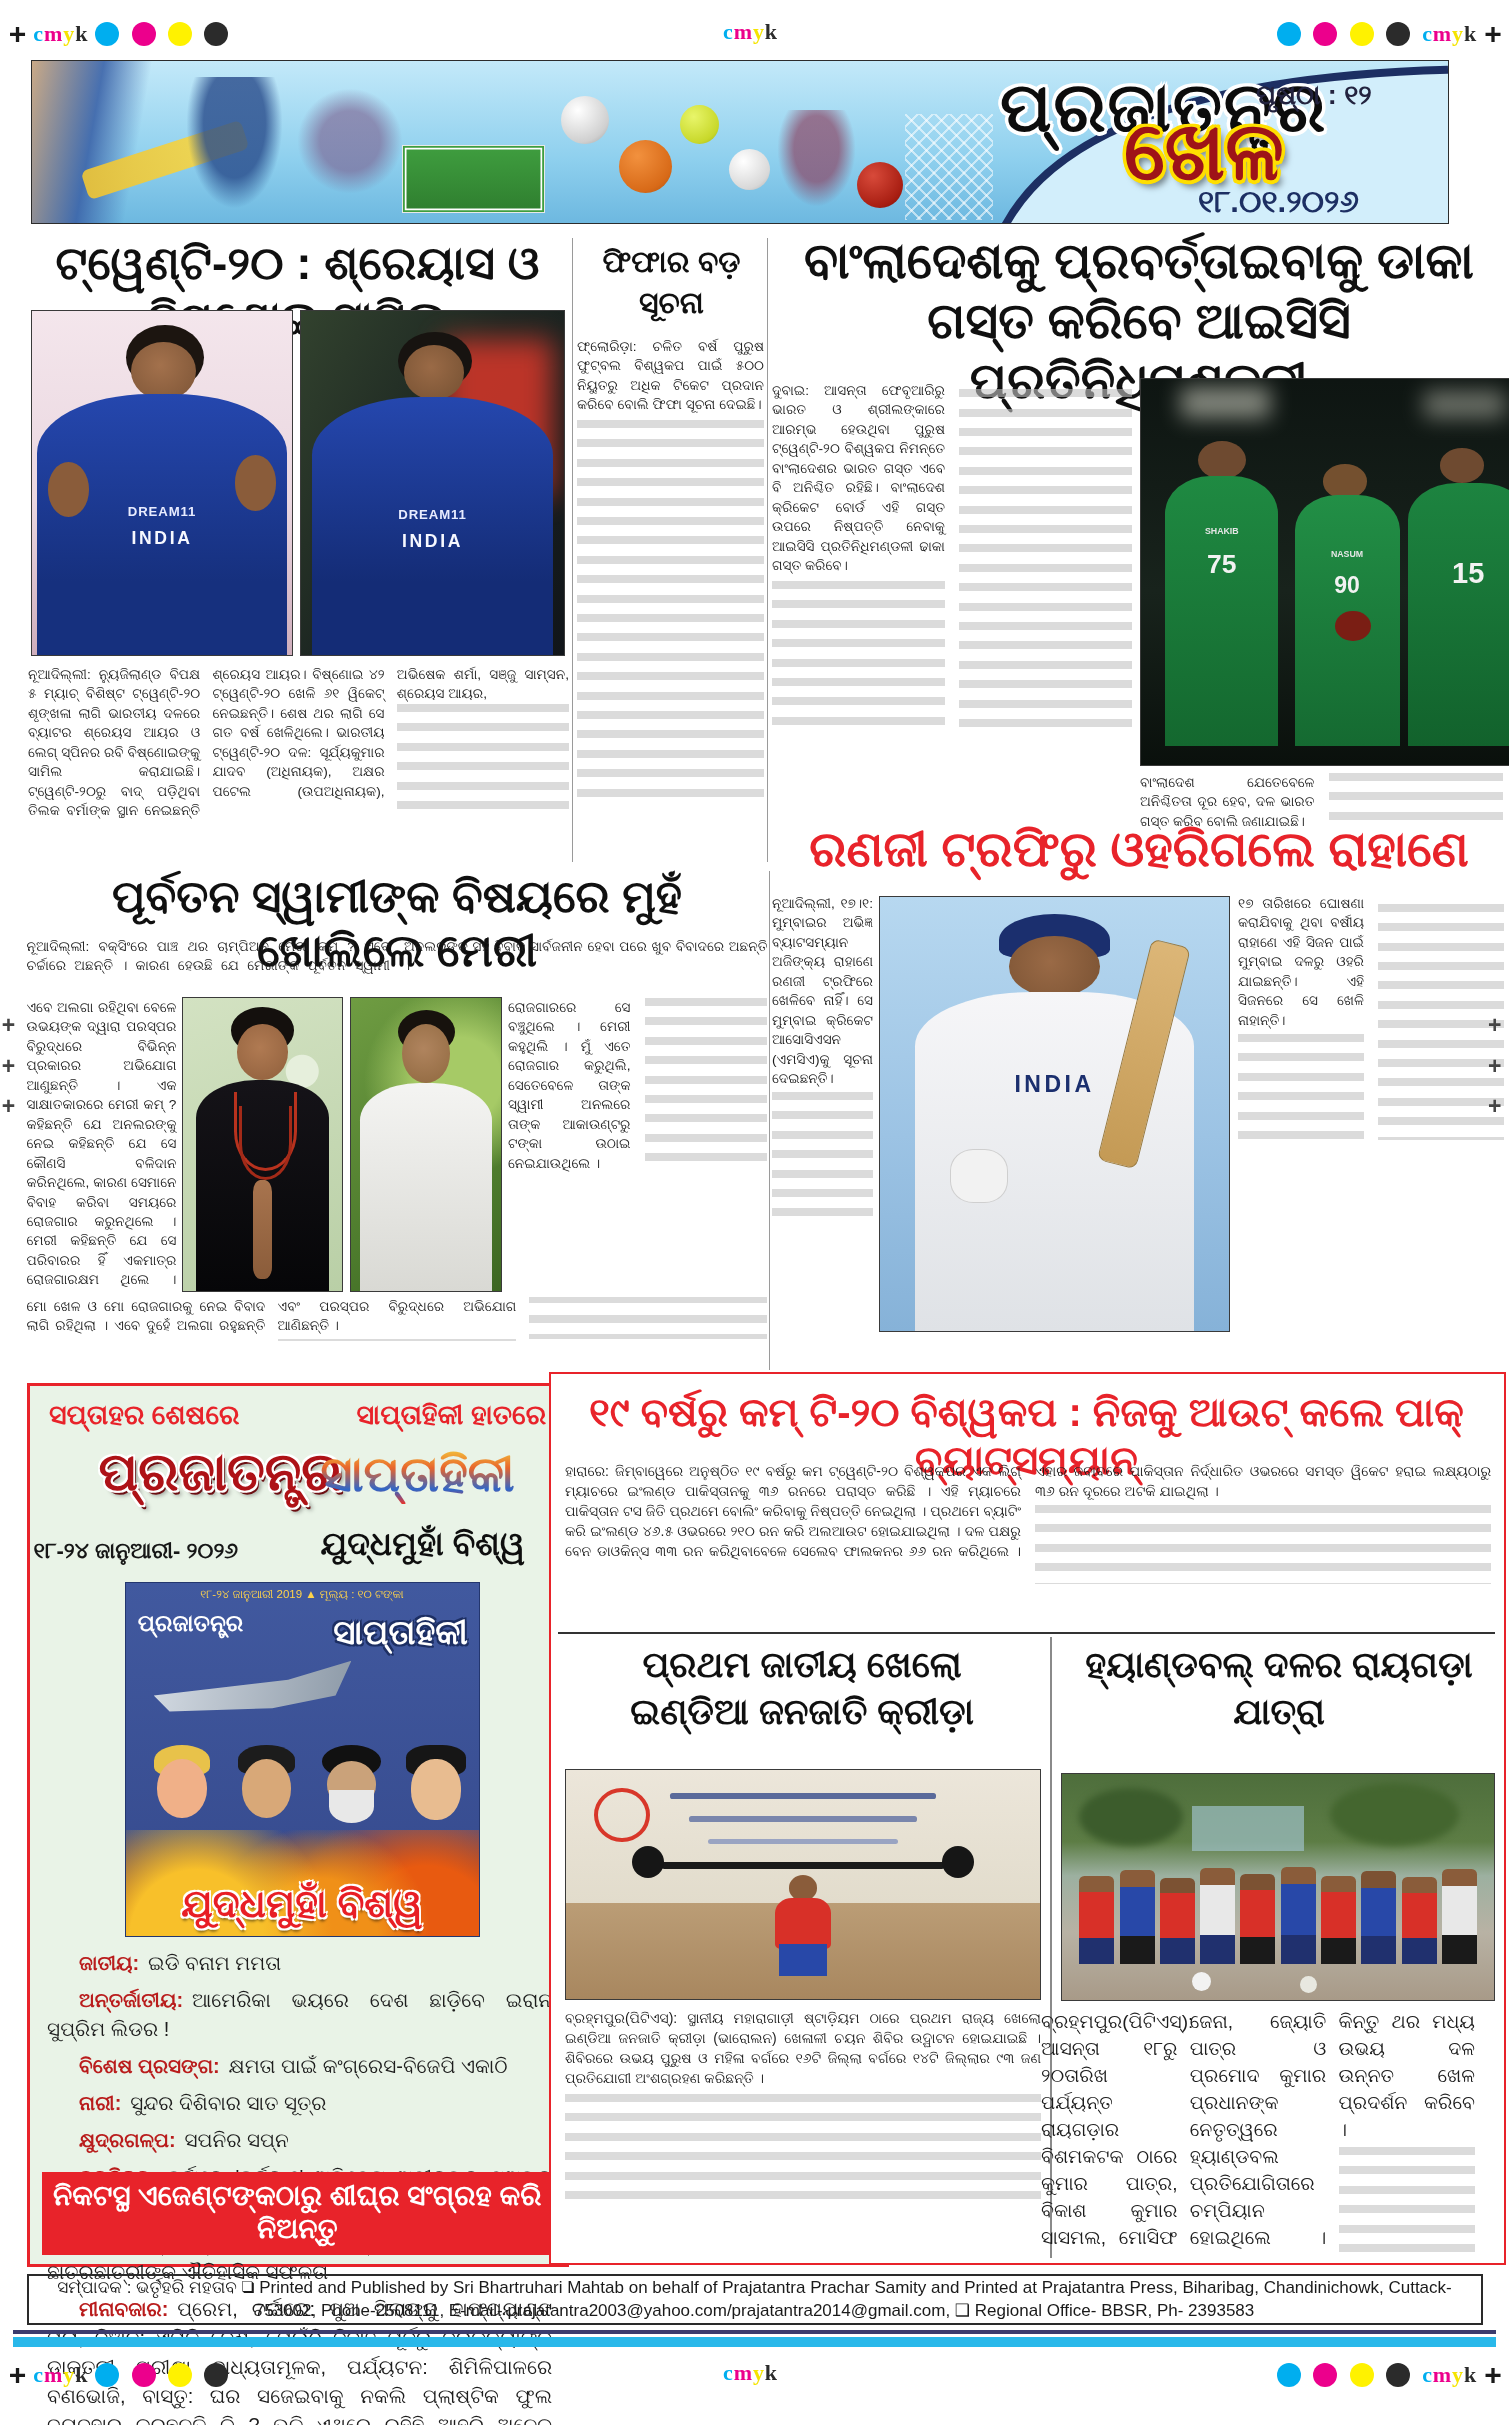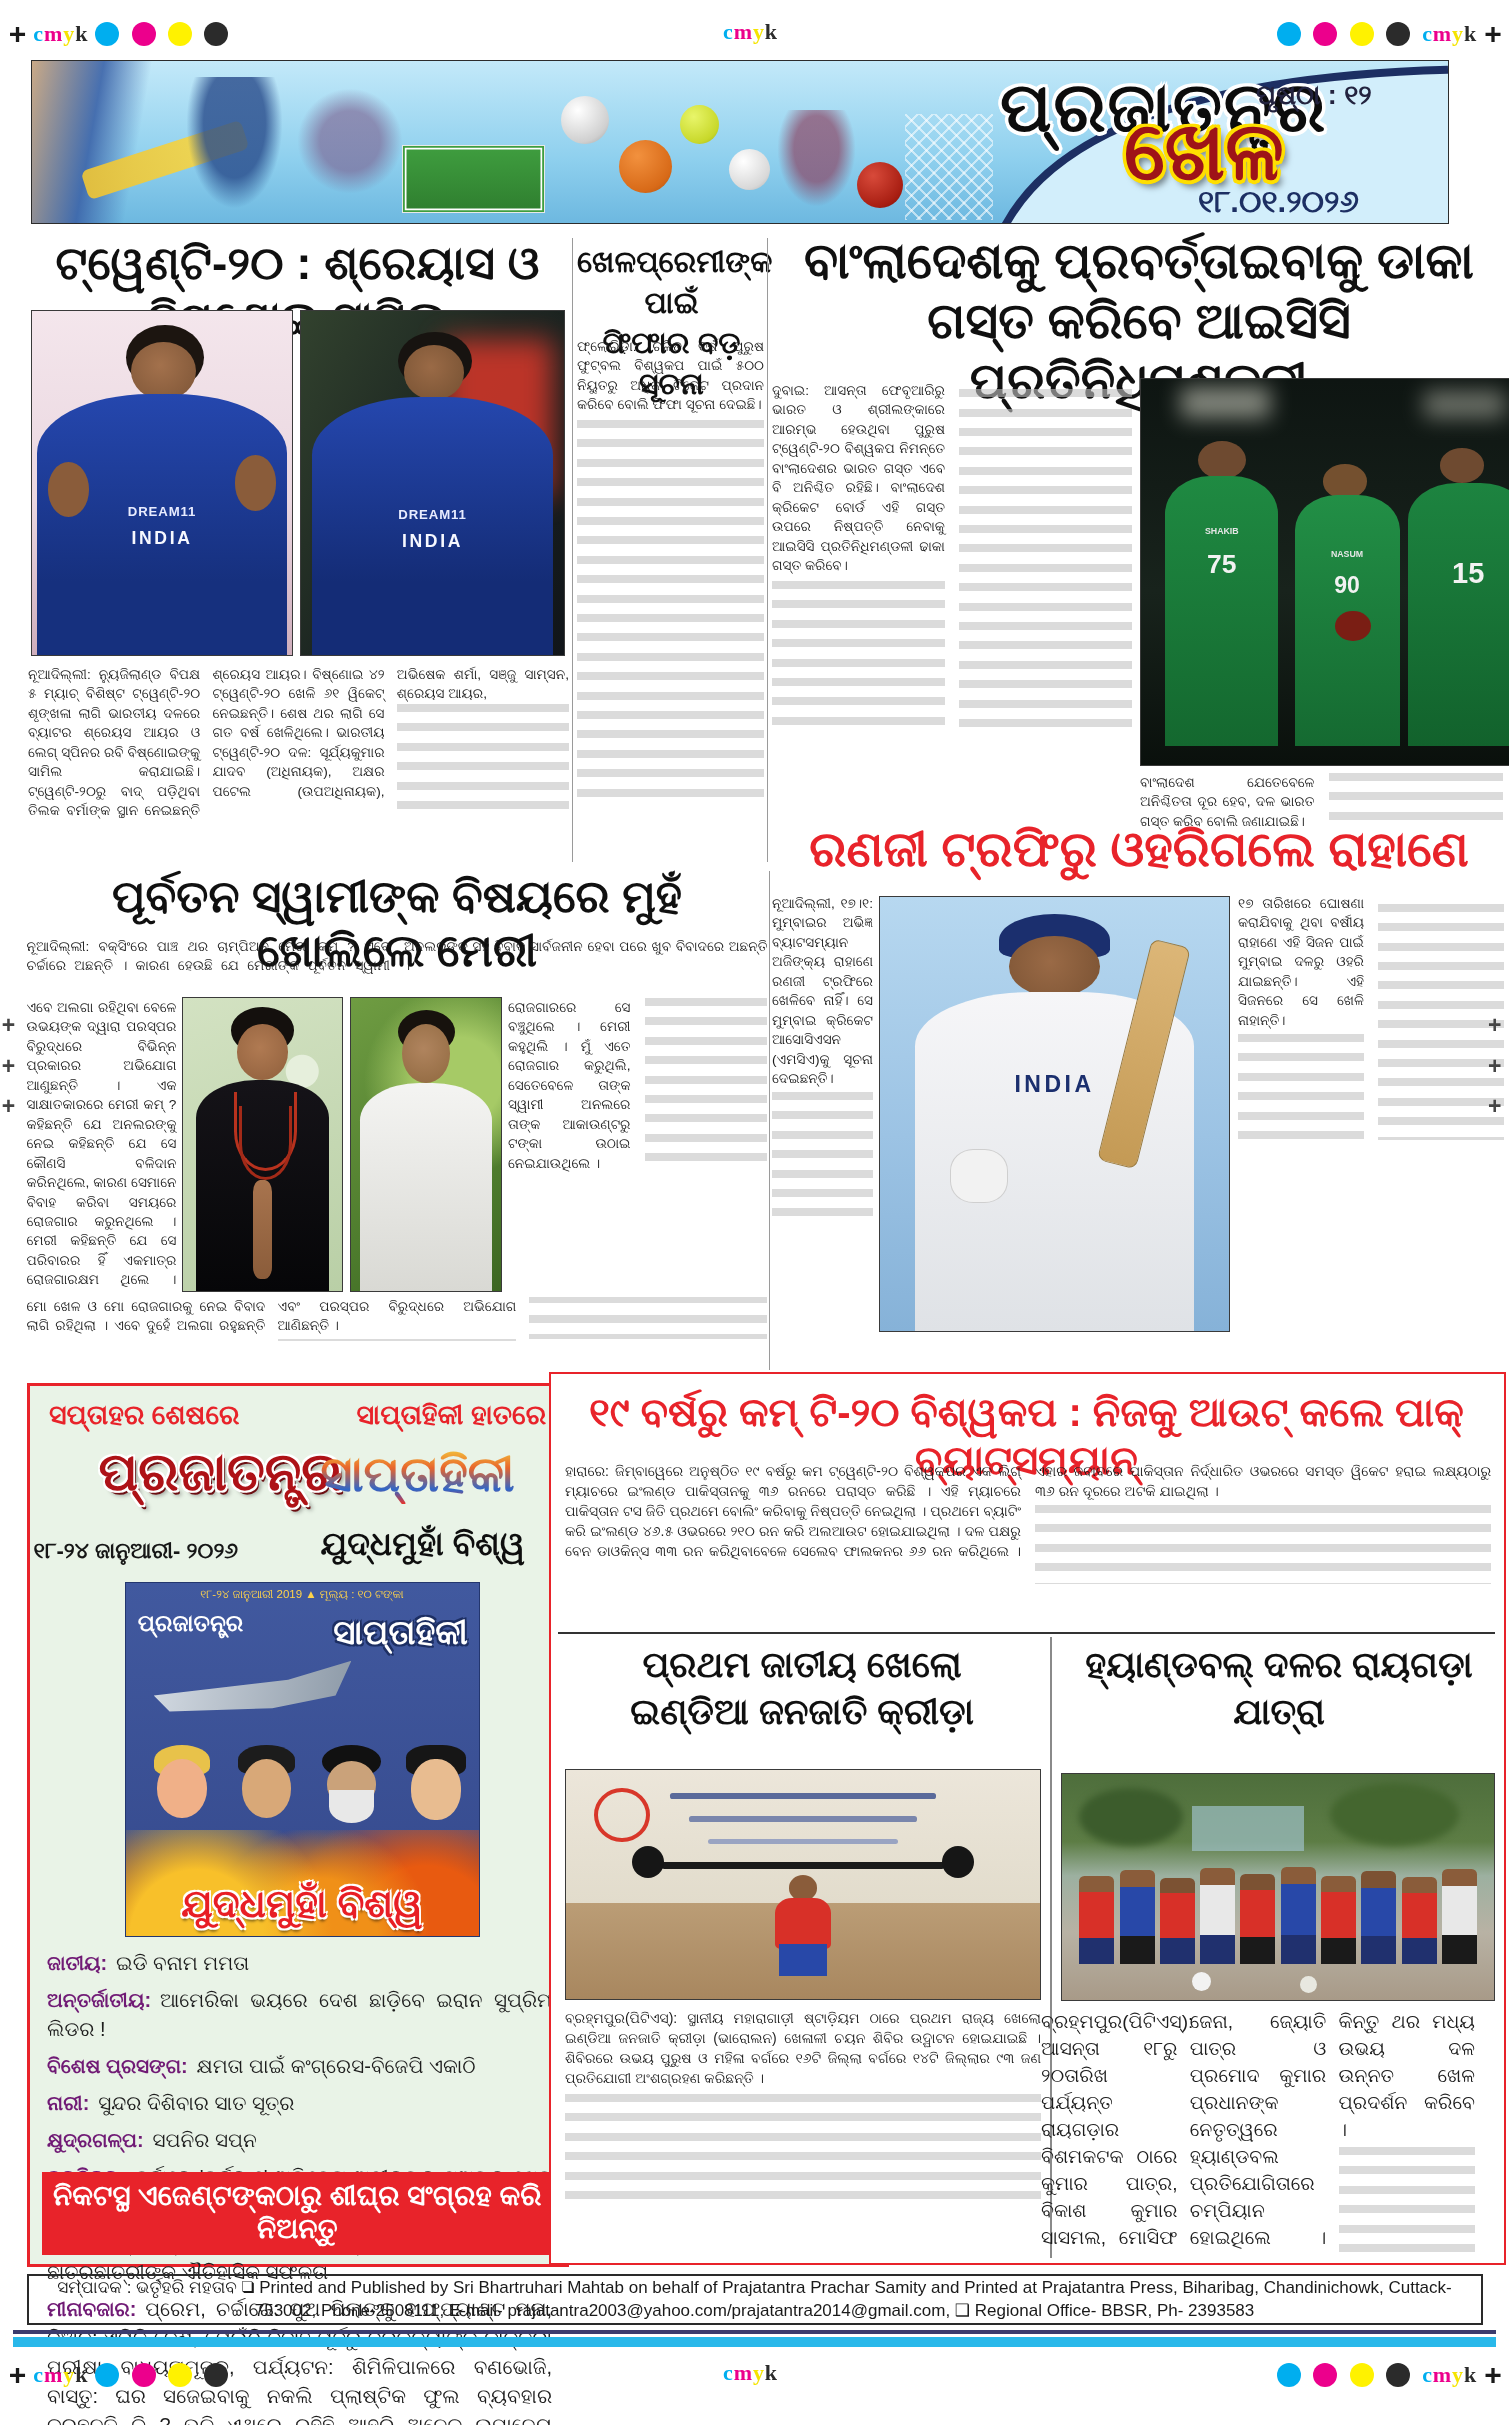--- a/index.html
+++ b/index.html
@@ -17,21 +17,21 @@
   .cols-3{column-count:3;column-gap:12.3px;}
   .fillines{width:100%;background-image:repeating-linear-gradient(180deg,#c3c3c3 0 8px,transparent 8px 19.4px);opacity:.6;}
   .vrule{width:0.9px;background:#9a9a9a;}
   .photo{position:absolute;border:0.9px solid #3a3a3a;box-sizing:border-box;overflow:hidden;}
   .outline-white{color:#0c0c0c;text-shadow:-2.6px -2.6px 0 #fff,2.6px -2.6px 0 #fff,-2.6px 2.6px 0 #fff,2.6px 2.6px 0 #fff,-3.5px 0 0 #fff,3.5px 0 0 #fff,0 -3.5px 0 #fff,0 3.5px 0 #fff;}
   .khela-text{color:#9e1318;text-shadow:-2.6px -2.6px 0 #ffdf00,2.6px -2.6px 0 #ffdf00,-2.6px 2.6px 0 #ffdf00,2.6px 2.6px 0 #ffdf00,-3.5px 0 0 #ffdf00,3.5px 0 0 #ffdf00,0 -3.5px 0 #ffdf00,0 3.5px 0 #ffdf00,4.4px 6.2px 7px rgba(0,0,0,.55);}
   .mag-brand{color:#ae1217;text-shadow:-1.8px -1.8px 0 #fff,1.8px -1.8px 0 #fff,-1.8px 1.8px 0 #fff,1.8px 1.8px 0 #fff,2.6px 3.5px 0 #6d0e12,4.4px 5.3px 4.4px rgba(0,0,0,.35);}
   .rainbow{background:linear-gradient(180deg,#f6d23e 0%,#e8652c 38%,#2f66c8 75%,#e8342c 100%);-webkit-background-clip:text;background-clip:text;color:transparent;font-weight:bold;}
   .cover-title{color:#e81e25;font-weight:bold;text-shadow:-1.8px -1.8px 0 #fff,1.8px -1.8px 0 #fff,-1.8px 1.8px 0 #fff,1.8px 1.8px 0 #fff,0 3.5px 2.6px rgba(0,0,0,.45);}
   .t-row{margin-bottom:8px;font-size:20px;color:#1d1d1d;line-height:1.45;text-align:justify;}
-  .t-label{font-weight:bold;color:#701a75;margin-right:8.8px;}
+  .t-label{font-weight:bold;color:#b91c1c;margin-right:8.8px;margin-left:32px;}
   .figure-head{position:absolute;border-radius:50%;}
   .jersey-num{position:absolute;color:#f2f2f2;font-weight:bold;text-align:center;}
   .jersey-name{position:absolute;color:#e6e6e6;font-weight:bold;text-align:center;}
 </style>
 </head>
 <body>
 
 <div id="page">
 
   <div class="abs group" style="left:8.8px;top:19.4px;">
@@ -101,21 +101,20 @@
   </div>
 
   <div class="abs body-copy cols-3" style="left:28px;top:665px;width:541px;height:198px;">
     <span>ନୂଆଦିଲ୍ଲୀ: ନ୍ୟୁଜିଲାଣ୍ଡ ବିପକ୍ଷ ୫ ମ୍ୟାଚ୍ ବିଶିଷ୍ଟ ଟ୍ୱେଣ୍ଟି-୨୦ ଶୃଙ୍ଖଳା ଲାଗି ଭାରତୀୟ ଦଳରେ ବ୍ୟାଟର ଶ୍ରେୟସ ଆୟର ଓ ଲେଗ୍ ସ୍ପିନର ରବି ବିଷ୍ଣୋଇଙ୍କୁ ସାମିଲ କରାଯାଇଛି। ଟ୍ୱେଣ୍ଟି-୨୦ରୁ ବାଦ୍ ପଡ଼ିଥିବା ତିଲକ ବର୍ମାଙ୍କ ସ୍ଥାନ ନେଇଛନ୍ତି ଶ୍ରେୟସ ଆୟର। ବିଷ୍ଣୋଇ ୪୨ ଟ୍ୱେଣ୍ଟି-୨୦ ଖେଳି ୬୧ ୱିକେଟ୍ ନେଇଛନ୍ତି। ଶେଷ ଥର ଲାଗି ସେ ଗତ ବର୍ଷ ଖେଳିଥିଲେ। ଭାରତୀୟ ଟ୍ୱେଣ୍ଟି-୨୦ ଦଳ: ସୂର୍ଯ୍ୟକୁମାର ଯାଦବ (ଅଧିନାୟକ), ଅକ୍ଷର ପଟେଲ (ଉପଅଧିନାୟକ), ଅଭିଷେକ ଶର୍ମା, ସଞ୍ଜୁ ସାମ୍ସନ, ଶ୍ରେୟସ ଆୟର,</span>
     <div class="fillines" style="height:106px;"></div>
   </div>
 
   <div class="abs vrule" style="left:572px;top:238px;height:624px;"></div>
 
   <div class="abs head" style="left:577px;top:242px;width:189px;font-size:30px;line-height:1.35;">
-    <div>ଖେଳପ୍ରେମୀଙ୍କ ପାଇଁ</div>
     <div>ଫିଫାର ବଡ଼ ସୂଚନା</div>
   </div>
   <div class="abs body-copy" style="left:577px;top:337px;width:187px;height:526px;">
     <span>ଫ୍ଲୋରିଡ଼ା: ଚଳିତ ବର୍ଷ ପୁରୁଷ ଫୁଟ୍‌ବଲ ବିଶ୍ୱକପ ପାଇଁ ୫୦୦ ନିୟୁତରୁ ଅଧିକ ଟିକେଟ ପ୍ରଦାନ କରିବେ ବୋଲି ଫିଫା ସୂଚନା ଦେଇଛି।</span>
     <div class="fillines" style="height:379px;margin-top:5.3px;"></div>
   </div>
 
   <div class="abs vrule" style="left:767px;top:238px;height:624px;"></div>
 
   <div class="abs head" style="left:772px;top:231px;width:734px;font-size:50px;">

